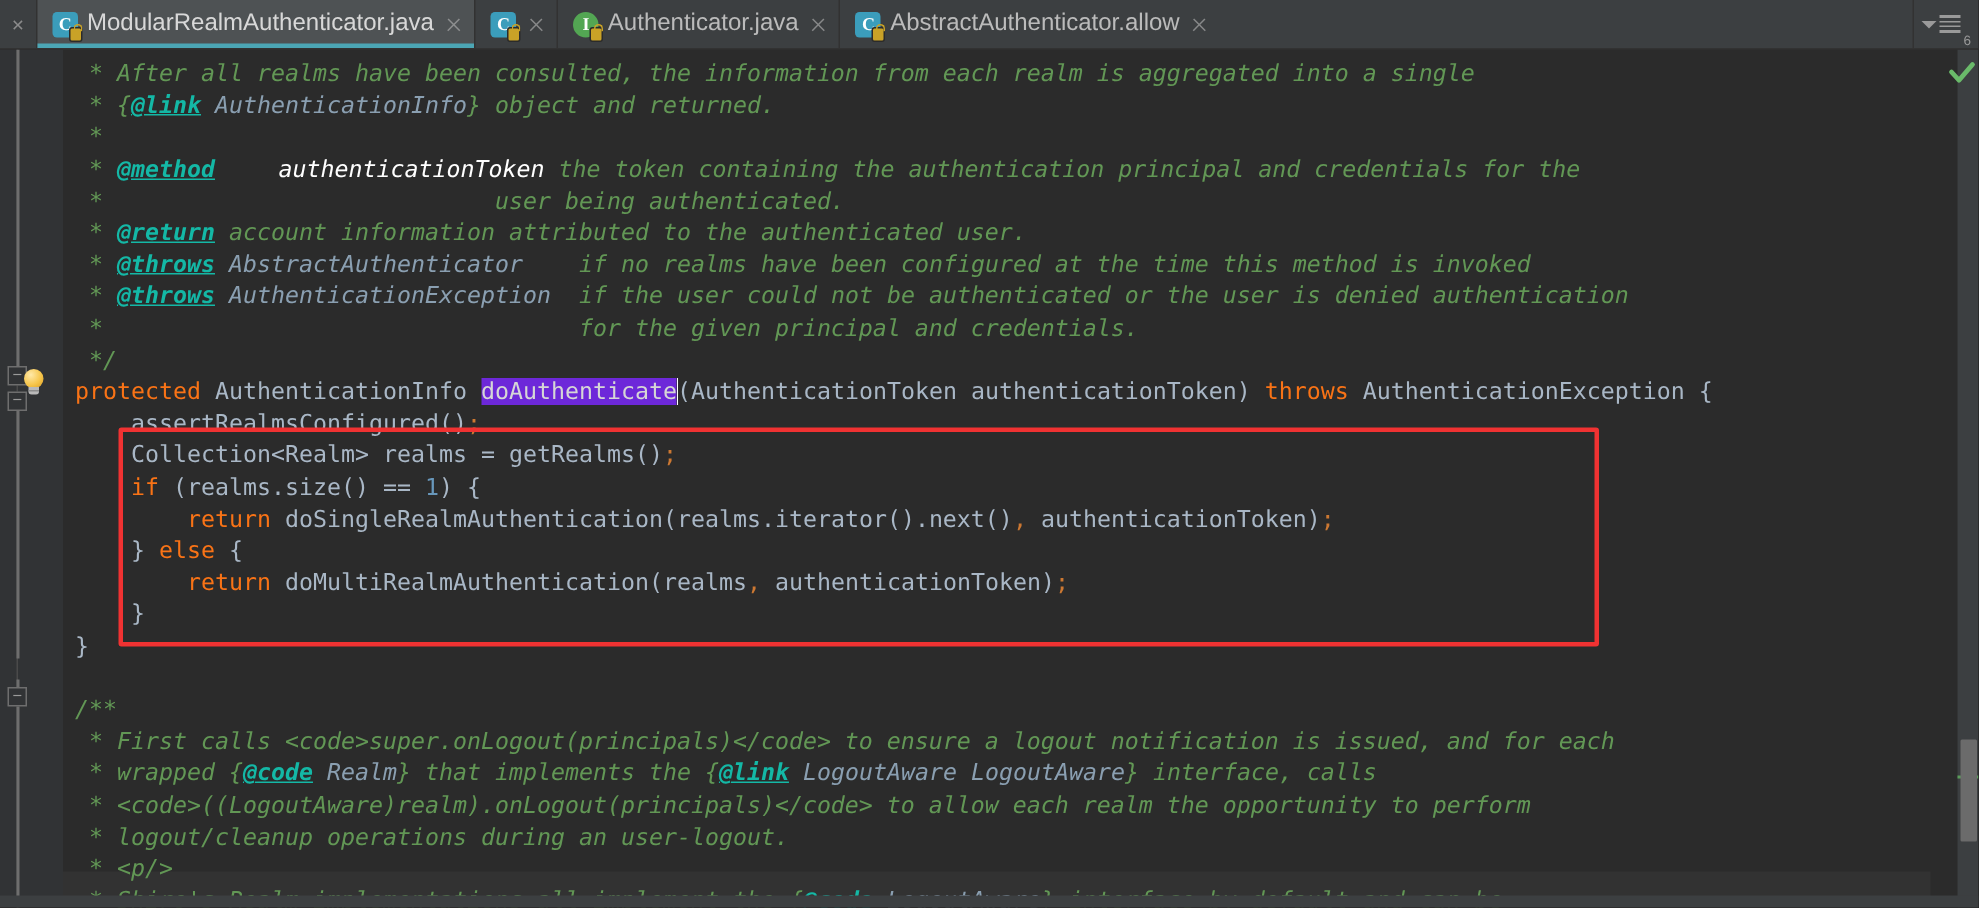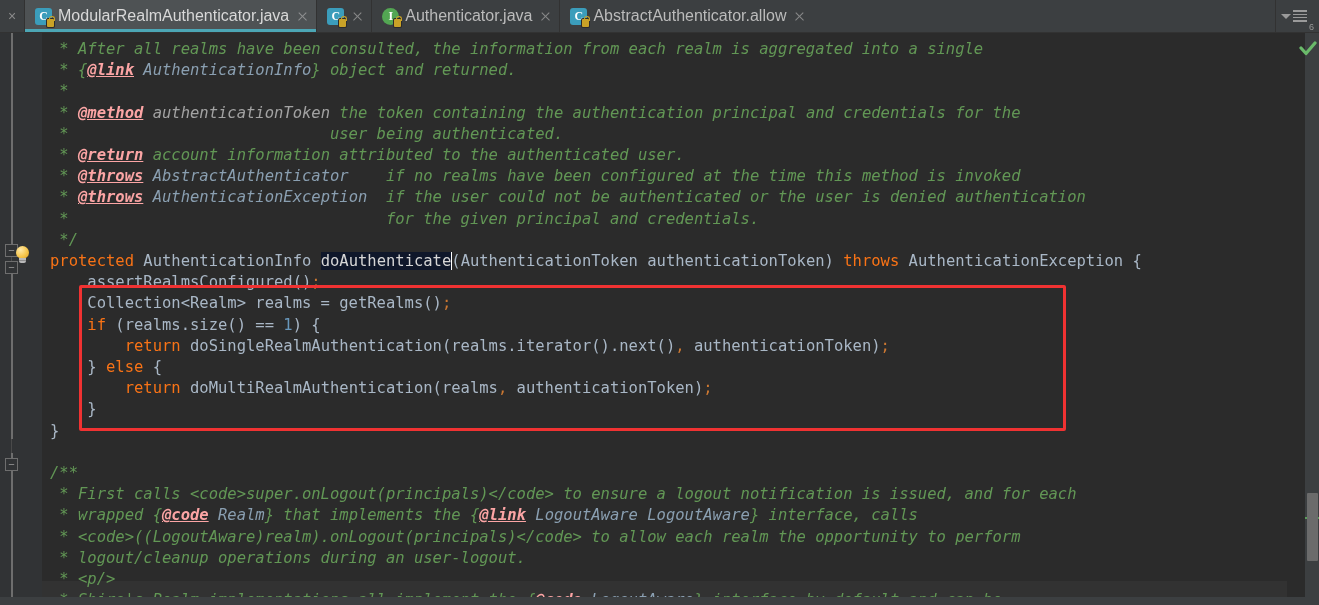--- a/index.html
+++ b/index.html
@@ -138,25 +138,25 @@
     font-size: 15.5px;
     line-height: 21.2px;
     color: #a9b7c6;
     white-space: pre;
     letter-spacing: 0px;
   }
   .kw    { color: #f97316; }
   .num   { color: #6897bb; }
   .semi  { color: #cc7832; }
   .doc   { color: #629755; font-style: italic; }
-  .doctag{ color: #fca5a5; font-style: italic; font-weight: bold; text-decoration: underline; text-align: center; }
+  .doctag{ color: #14b8a6; font-style: italic; font-weight: bold; text-decoration: underline; text-align: center; }
   .docval{ color: #8a9fb1; font-style: italic; }
-  .docparam { color: #a3a3a3; font-style: italic; }
+  .docparam { color: #ffffff; font-style: italic; margin-left: 33px; }
   .sel {
-    background: #0f172a; color: #d6d6d6;
+    background: #6d28d9; color: #d6d6d6;
     box-shadow: 1px 0 0 0 #ffffff;
   }
 
   
   .annot-box {
     position: absolute;
     border: 3px solid #f03232;
     border-radius: 2px;
     pointer-events: none;
   }

